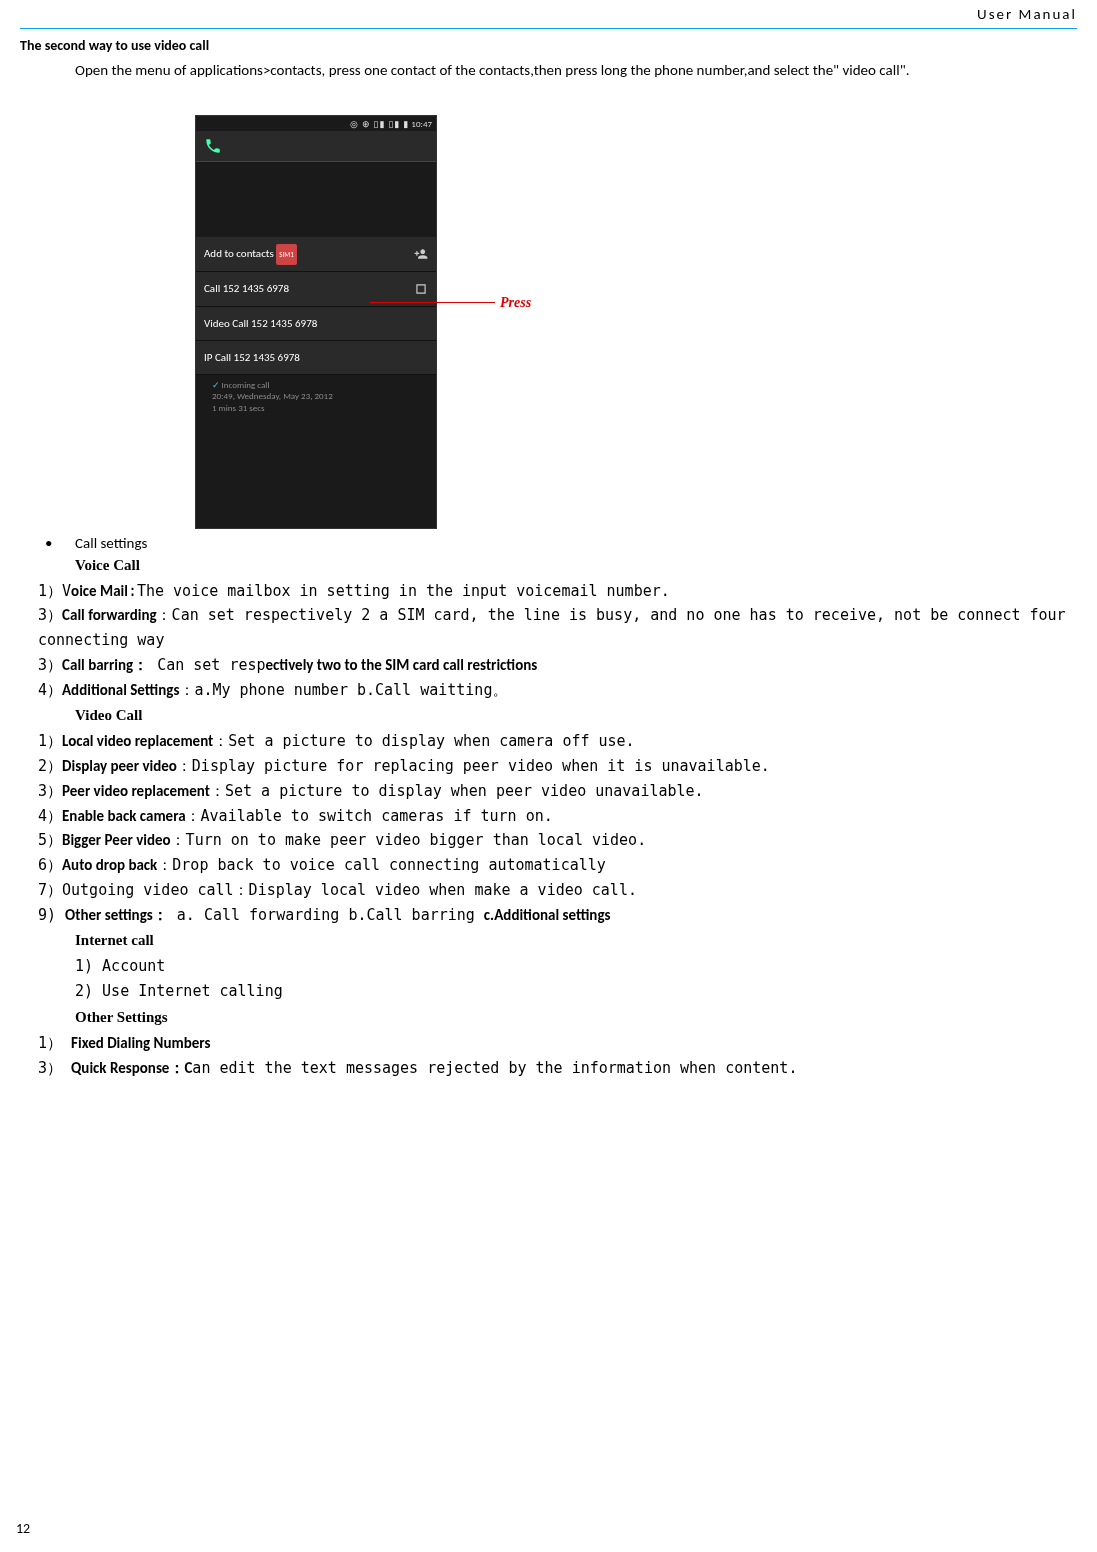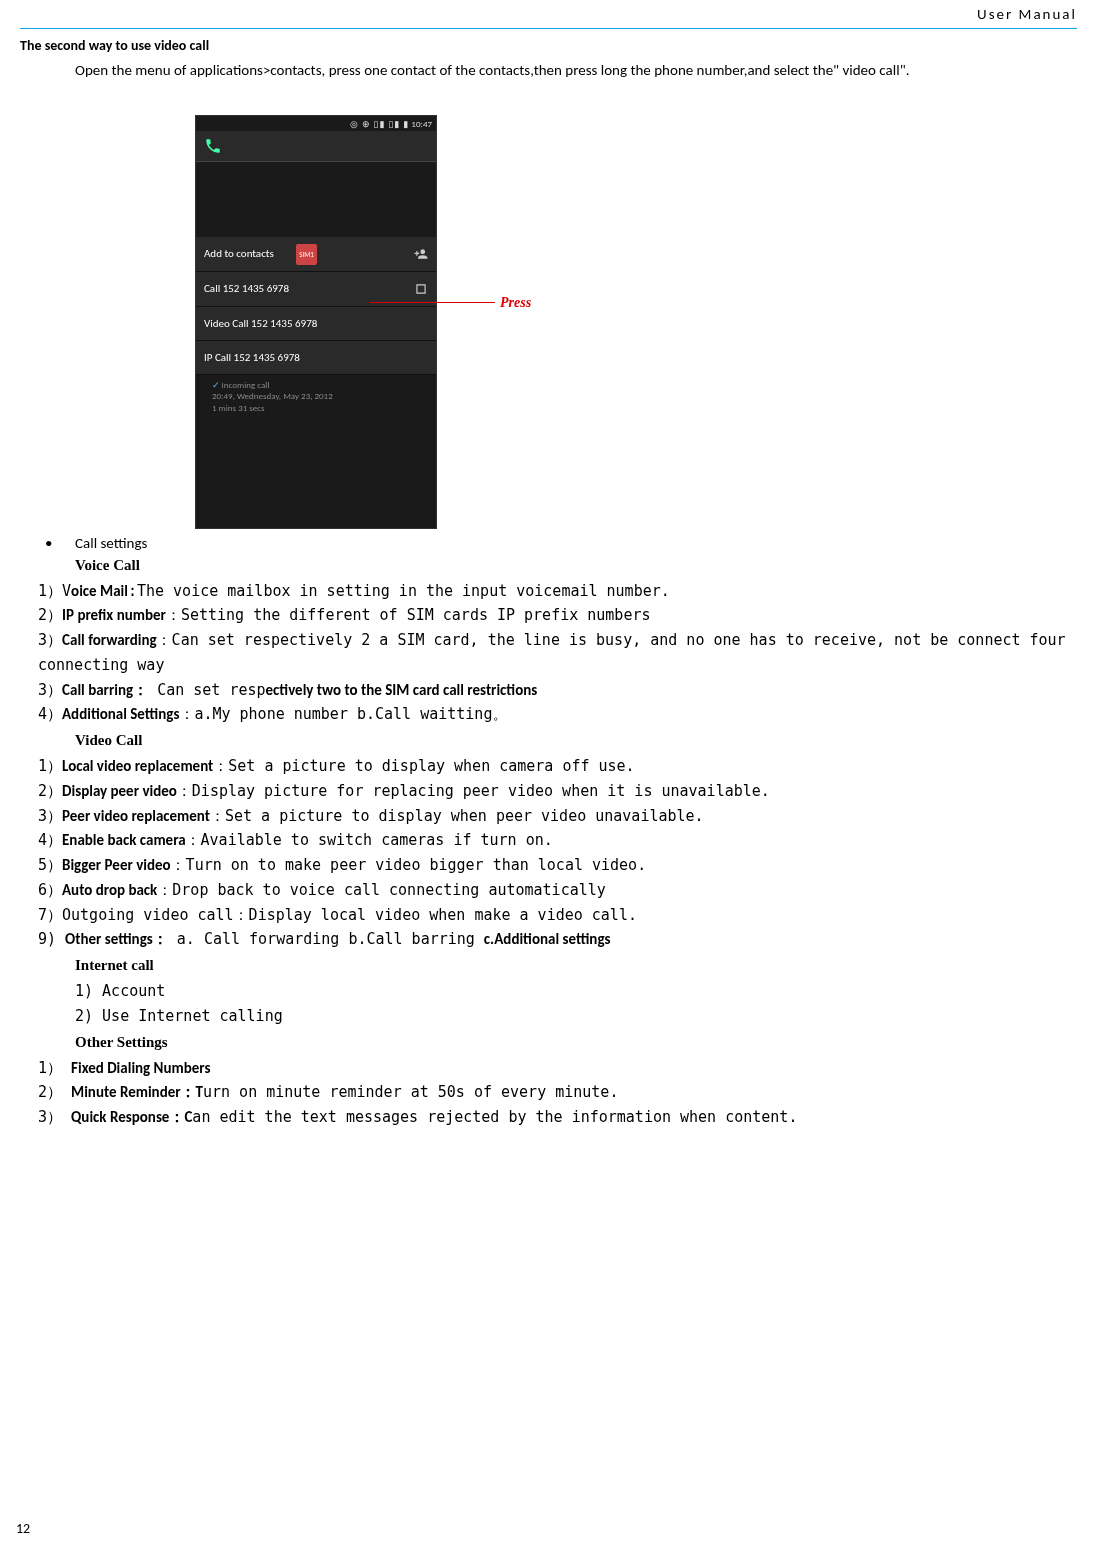--- a/index.html
+++ b/index.html
@@ -130,21 +130,20 @@
       width: 14px;
       height: 14px;
       display: inline-block;
     }
     .sim-badge {
       background: #c44;
       color: white;
       font-size: 7px;
       padding: 6px 3px;
       border-radius: 2px;
-      margin-left: 20px;
     }
     .blank-area {
       height: 110px;
       background: #1a1a1a;
     }
     .press-label {
       position: absolute;
       color: #d00;
       font-family: serif;
       font-style: italic;
@@ -237,23 +236,20 @@
 
   <div class="bullet-line">
     <span class="bullet-dot">•</span><span>Call settings</span>
   </div>
 
   <div class="subheading">Voice Call</div>
 
   <div class="numbered">
     <span class="mono">1）V</span><span class="bold">oice Mail</span><span class="mono">:The voice mailbox in setting in the input voicemail number.</span>
   </div>
-  <div class="numbered">
-    <span class="mono">2）</span><span class="bold">IP prefix number</span><span class="mono">：Setting the different of SIM cards IP prefix numbers</span>
-  </div>
   <div class="numbered" style="margin-left:18px;">
     <span class="mono">3）</span><span class="bold">Call forwarding</span><span class="mono">：Can set respectively 2 a SIM card, the line is busy, and no one has to receive, not be connect four connecting way</span>
   </div>
   <div class="numbered">
     <span class="mono">3）</span><span class="bold">Call barring：</span><span class="mono"> Can set resp</span><span class="bold">ectively two to the SIM card call restrictions</span>
   </div>
   <div class="numbered">
     <span class="mono">4）</span><span class="bold">Additional Settings</span><span class="mono">：a.My phone number b.Call waitting。</span>
   </div>
 
@@ -286,21 +282,18 @@
 
   <div class="subheading">Internet call</div>
   <div class="numbered-indent mono">1)  Account</div>
   <div class="numbered-indent mono">2)  Use Internet calling</div>
 
   <div class="subheading">Other Settings</div>
   <div class="numbered">
     <span class="mono">1） </span><span class="bold">Fixed Dialing Numbers</span>
   </div>
   <div class="numbered">
-    <span class="mono">2） </span><span class="bold">Minute Reminder：T</span><span class="mono">urn on minute reminder at 50s of every minute.</span>
-  </div>
-  <div class="numbered">
     <span class="mono">3） </span><span class="bold">Quick Response：C</span><span class="mono">an edit the text messages rejected by the information when content.</span>
   </div>
 
 </div>
 <div class="page-number">12</div>
 </div>
 
 </body></html>

